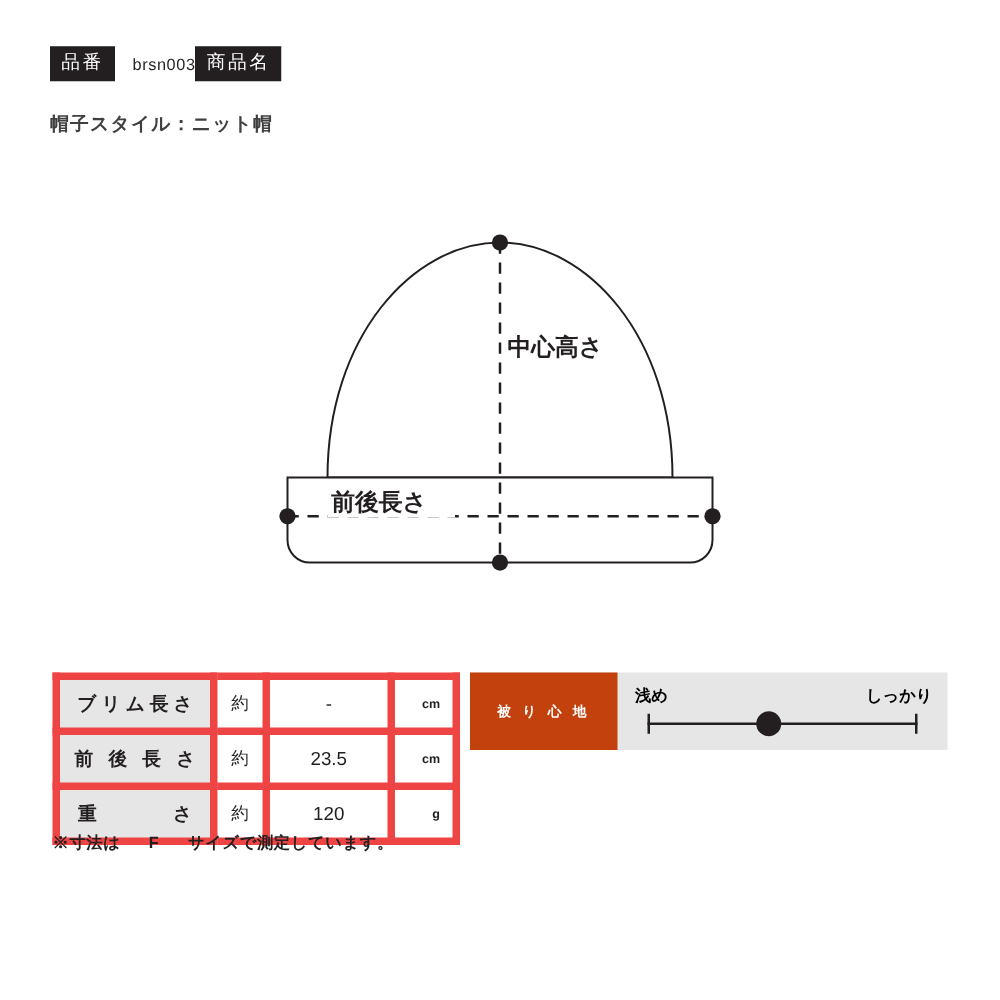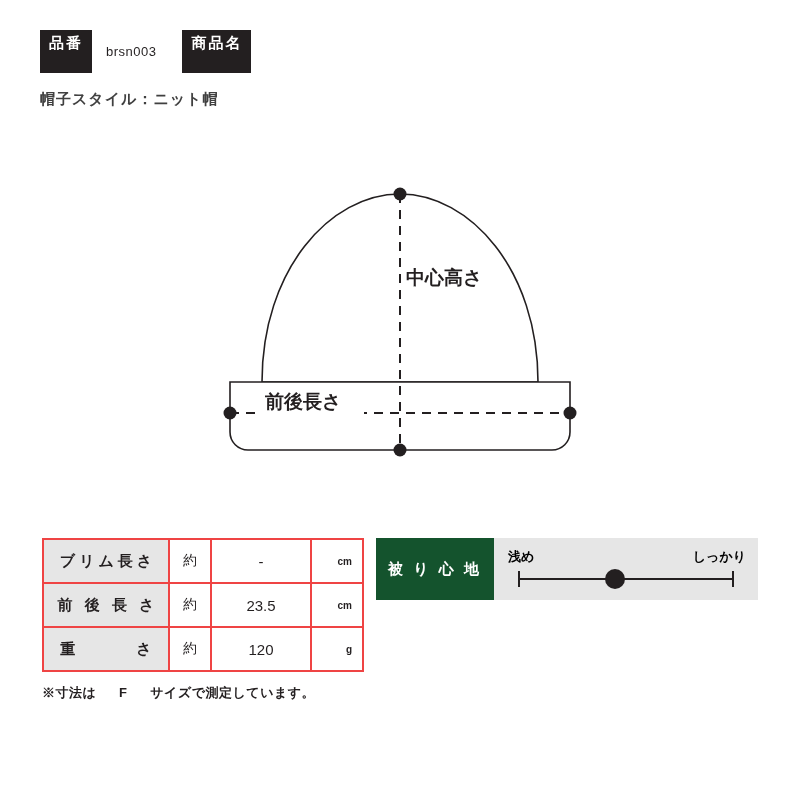--- a/index.html
+++ b/index.html
@@ -28,37 +28,36 @@
     top: 36px;
     width: 720px;
     height: 30px;
     display: flex;
     align-items: center;
   }
   .tag {
     background: #231f20;
     color: #ffffff;
     font-size: 15px;
-    font-weight: bold;
+    font-weight: normal;
     letter-spacing: 2px;
-    height: 43px;
+    height: 28px;
     line-height: 26px;
     padding: 0 9px;
     box-sizing: border-box;
     white-space: nowrap;
   }
   .tag-value {
     font-size: 13px;
     color: #231f20;
     margin-left: 14px;
     white-space: nowrap;
     letter-spacing: 0.5px;
   }
   .tag2 {
-    margin-left: 26px;
   }
 
   .style-line {
     position: absolute;
     left: 40px;
     top: 90px;
     font-size: 15px;
     font-weight: bold;
     color: #404040;
     letter-spacing: 1px;
@@ -77,21 +76,21 @@
   
   .spec-table {
     position: absolute;
     left: 42px;
     top: 538px;
     width: 320px;
     border-collapse: collapse;
     table-layout: fixed;
   }
   .spec-table td {
-    border: 2px solid #ef4444;
+    border: 6px solid #ef4444;
     height: 44px;
     font-size: 15px;
     padding: 0;
     box-sizing: border-box;
   }
   .spec-table td.label {
     width: 126px;
     background: #e6e6e6;
     font-weight: bold;
     text-align: center;
@@ -112,21 +111,21 @@
     width: 52px;
     text-align: right;
     padding-right: 10px;
     font-weight: bold;
     font-size: 10px;
   }
 
   .note {
     position: absolute;
     left: 42px;
-    top: 684px;
+    top: 665px;
     font-size: 13px;
     font-weight: bold;
     letter-spacing: 0.5px;
   }
   .note .size-letter {
     display: inline-block;
     min-width: 54px;
     text-align: center;
   }
 
@@ -135,23 +134,23 @@
     position: absolute;
     left: 376px;
     top: 538px;
     width: 382px;
     height: 62px;
     background: #e6e6e6;
     display: flex;
   }
   .fit-label {
     width: 118px;
-    background: #14532d;
+    background: #c2410c;
     color: #ffffff;
-    font-size: 15px;
+    font-size: 11px;
     font-weight: bold;
     letter-spacing: 3px;
     display: flex;
     align-items: center;
     justify-content: center;
     box-sizing: border-box;
   }
   .fit-body {
     position: relative;
     flex: 1;

